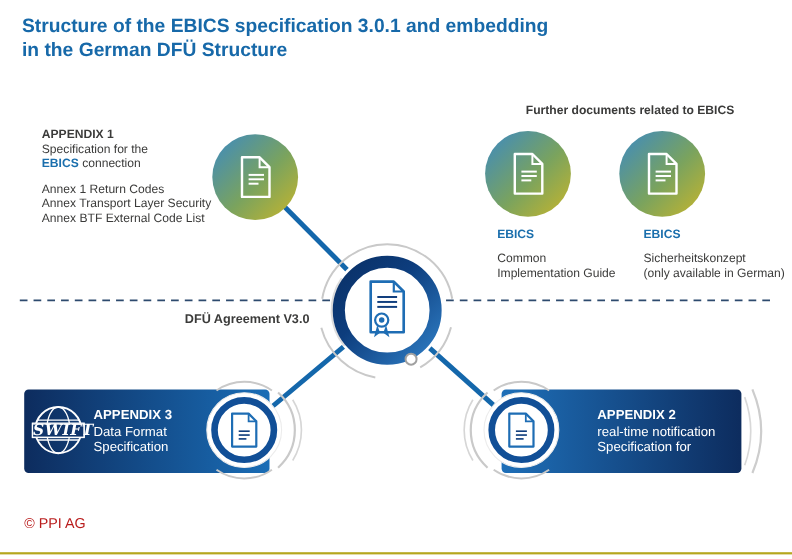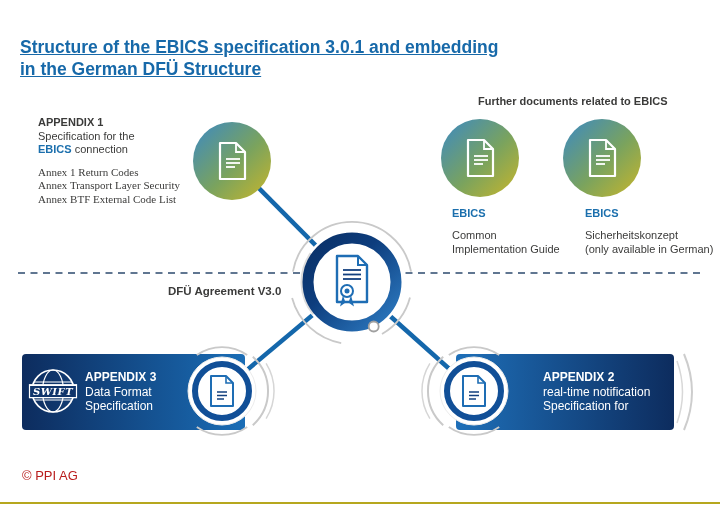--- a/index.html
+++ b/index.html
@@ -2,47 +2,47 @@
 <html><head>
 <meta charset="utf-8">
 <style>
   html,body{margin:0;padding:0;background:#fff;}
   .slide{
     position:relative;width:720px;height:508px;background:#ffffff;overflow:hidden;
     font-family:"Liberation Sans",sans-serif;color:#3b3b3a;
   }
   .abs{position:absolute;}
   
-  .title{left:20px;top:36px;width:560px;font-size:17.5px;line-height:22px;font-weight:bold;color:#1769a9;text-decoration:underline;}
+  .title{left:20px;top:12px;width:560px;font-size:17.5px;line-height:22px;font-weight:bold;color:#1769a9;}
   
   .app1{left:38px;top:116px;width:170px;font-size:11px;line-height:13.5px;}
   .app1 .hd{font-weight:bold;}
   .accent{color:#1b6fad;font-weight:bold;}
-  .app1 .annex{margin-top:0;font-family:Liberation Serif, serif;}
+  .app1 .annex{margin-top:0;}
   .gap{height:9px;}
   
   .further-hd{left:458px;top:95px;width:240px;font-size:11px;font-weight:bold;padding-left:20px;}
   .doc-label{width:140px;font-size:11px;line-height:14px;}
   .doc-label .ebics{color:#1b6fad;font-weight:bold;display:block;margin-bottom:8px;}
   .dl1{left:452px;top:206px;}
   .dl2{left:585px;top:206px;}
   
   .dfu{left:168px;top:285px;width:120px;text-align:left;font-size:11.5px;font-weight:bold;}
   
   .banner{top:354px;height:76px;border-radius:4px;z-index:1;}
   .banner-a3{left:22px;width:223px;background:linear-gradient(90deg,#0d2c5e 0%,#1a6db6 100%);}
   .banner-a2{left:456px;width:218px;background:linear-gradient(90deg,#1e6fb8 0%,#0d2c5e 100%);}
   .banner-text{z-index:3;color:#ffffff;font-size:12px;line-height:14.5px;}
   .banner-text .hd{font-weight:bold;}
   .bt-a3{left:85px;top:370px;width:130px;}
   .bt-a2{left:543px;top:370px;width:130px;}
   .swift-word{left:29px;top:385px;width:48px;height:13px;z-index:3;
     border:1px solid #ffffff;box-sizing:border-box;text-align:center;
     font-family:"DejaVu Serif",serif;font-style:italic;font-weight:bold;
-    font-size:10px;line-height:11px;color:#ffffff;letter-spacing:0.5px;background:transparent;}
+    font-size:14px;line-height:11px;color:#ffffff;letter-spacing:0.5px;background:transparent;}
   
   .footer{left:22px;top:468px;font-size:13px;color:#b91c1c;}
   .goldline{left:0;top:502px;width:720px;height:2px;background:#b6a71e;z-index:1;}
   svg.canvas{position:absolute;left:0;top:0;z-index:2;}
   .txt{z-index:3;}
 </style>
 </head>
 <body>
 
 <div class="slide">

